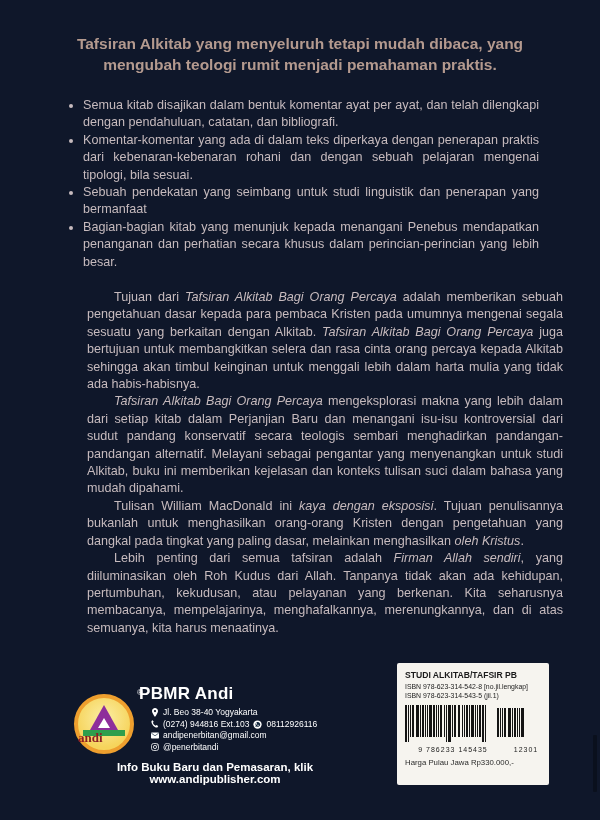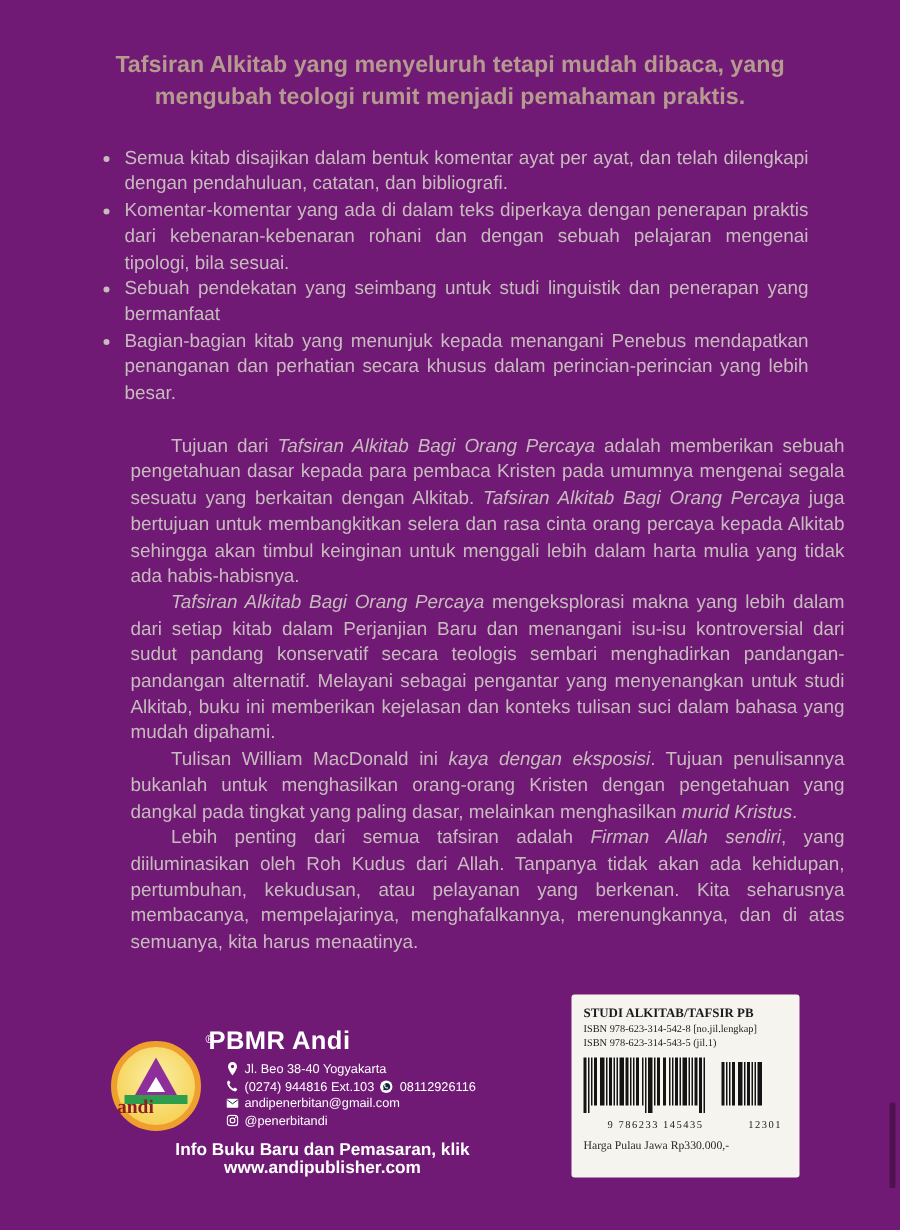--- a/index.html
+++ b/index.html
@@ -1,18 +1,18 @@
 <!DOCTYPE html>
 <html><head>
 <meta charset="utf-8">
 <style>
   html,body { margin:0; padding:0; background:#000; }
   .page {
     position:relative; width:600px; height:820px; overflow:hidden;
-    background:#701a75;
+    background:#0f172a;
     font-family:"Liberation Sans", sans-serif;
   }
 
   
   .heading {
     position:absolute; top:33px; left:40px; width:520px;
     text-align:center; color:#B49A8F;
     font-size:15.5px; line-height:21px; font-weight:600;
   }
 
@@ -70,23 +70,23 @@
   .contact .row { display:flex; align-items:center; gap:4px; height:11.5px; }
   .contact svg { flex:none; }
 
   .info-line {
     position:absolute; left:60px; top:761px; width:310px;
     text-align:center; color:#FFFFFF; font-weight:bold; font-size:11.5px;
   }
 
   
   .label {
-    position:absolute; left:381px; top:663px; width:152px; height:122px;
+    position:absolute; left:397px; top:663px; width:152px; height:122px;
     box-sizing:border-box; padding:7px 8px;
-    background:#F6F4EF; border-radius:2px; color:#1B1B1B;font-family:Liberation Serif, serif;
+    background:#F6F4EF; border-radius:2px; color:#1B1B1B;
   }
   .label .cat { font-size:8.6px; font-weight:bold; white-space:nowrap; }
   .label .isbns { margin-top:3px; }
   .label .isbn { font-size:6.9px; line-height:8.8px; white-space:nowrap; }
   .barcode-row { display:flex; align-items:flex-start; margin-top:4px; height:40px; }
   .barcode-main, .barcode-addon { display:flex; align-items:flex-start; }
   .barcode-addon { margin-left:10px; margin-top:3px; }
   .bar { flex:none; background:#141414; }
   .digits-row { display:flex; font-size:7px; margin-top:1px; }
   .digits-main { width:96px; text-align:center; letter-spacing:1px; white-space:nowrap; }
@@ -120,21 +120,21 @@
     </li>
     <li>
       <span class="dot"></span>
       <span class="btext">Bagian-bagian kitab yang menunjuk kepada menangani Penebus mendapatkan penanganan dan perhatian secara khusus dalam perincian-perincian yang lebih besar.</span>
     </li>
   </ul>
 
   <div class="paras">
     <p><span>Tujuan dari </span><em>Tafsiran Alkitab Bagi Orang Percaya</em><span> adalah memberikan sebuah pengetahuan dasar kepada para pembaca Kristen pada umumnya mengenai segala sesuatu yang berkaitan dengan Alkitab. </span><em>Tafsiran Alkitab Bagi Orang Percaya</em><span> juga bertujuan untuk membangkitkan selera dan rasa cinta orang percaya kepada Alkitab sehingga akan timbul keinginan untuk menggali lebih dalam harta mulia yang tidak ada habis-habisnya.</span></p>
     <p><em>Tafsiran Alkitab Bagi Orang Percaya</em><span> mengeksplorasi makna yang lebih dalam dari setiap kitab dalam Perjanjian Baru dan menangani isu-isu kontroversial dari sudut pandang konservatif secara teologis sembari menghadirkan pandangan-pandangan alternatif. Melayani sebagai pengantar yang menyenangkan untuk studi Alkitab, buku ini memberikan kejelasan dan konteks tulisan suci dalam bahasa yang mudah dipahami.</span></p>
-    <p><span>Tulisan William MacDonald ini </span><em>kaya dengan eksposisi</em><span>. Tujuan penulisannya bukanlah untuk menghasilkan orang-orang Kristen dengan pengetahuan yang dangkal pada tingkat yang paling dasar, melainkan menghasilkan </span><em>murid Kristus</em><span>.</span></p>
+    <p><span>Tulisan William MacDonald ini </span><em>kaya dengan eksposisi</em><span>. Tujuan penulisannya bukanlah untuk menghasilkan orang-orang Kristen dengan pengetahuan yang dangkal pada tingkat yang paling dasar, melainkan menghasilkan </span><em>oleh Kristus</em><span>.</span></p>
     <p><span>Lebih penting dari semua tafsiran adalah </span><em>Firman Allah sendiri</em><span>, yang diiluminasikan oleh Roh Kudus dari Allah. Tanpanya tidak akan ada kehidupan, pertumbuhan, kekudusan, atau pelayanan yang berkenan. Kita seharusnya membacanya, mempelajarinya, menghafalkannya, merenungkannya, dan di atas semuanya, kita harus menaatinya.</span></p>
   </div>
 
   <div class="logo">
     <div class="tri"></div>
     <div class="tri-inner"></div>
     <div class="band"></div>
     <div class="andi">andi</div>
   </div>
   <span class="rmark">®</span>

